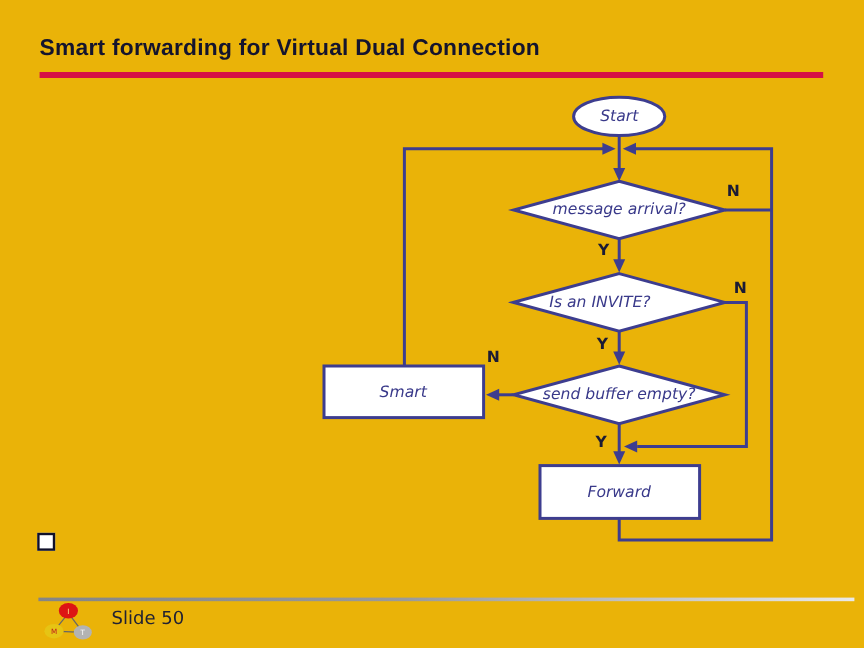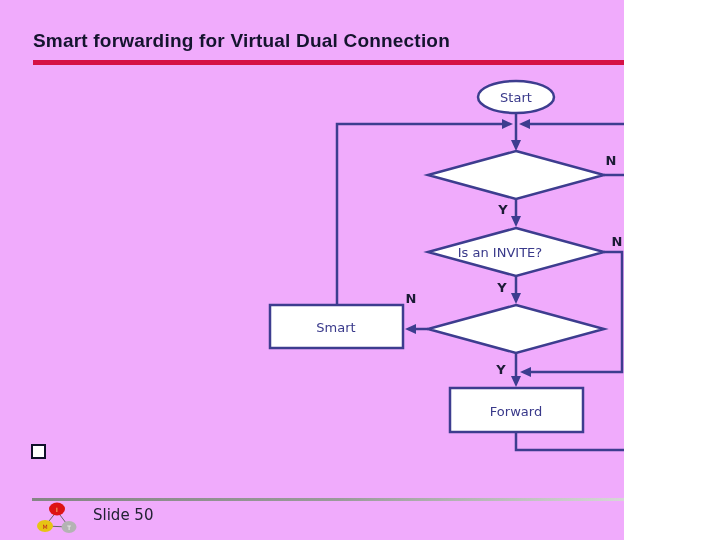--- a/index.html
+++ b/index.html
@@ -1,36 +1,36 @@
 <!DOCTYPE html>
 <html><head>
 <meta charset="utf-8">
 <style>
   html,body{margin:0;padding:0;background:#fff;}
   .slide{
     position:relative;
-    width:624px;height:540px;
-    background:#f0abfc;
+    width:720px;height:540px;
+    background:#eab308;
     overflow:hidden;
     font-family:"Liberation Sans", sans-serif;
   }
   .slide-title{
     position:absolute;left:33px;top:30px;width:660px;
     font-size:19px;font-weight:700;color:#14142e;
     letter-spacing:0.2px;
   }
   .title-rule{
     position:absolute;left:33px;top:60px;width:653px;height:5px;
     background:#d61145;
   }
   .fc-svg{position:absolute;left:0;top:0;width:720px;height:540px;}
   .fc-label{
     position:absolute;transform:translate(-50%,-50%);
     font-family:"DejaVu Sans", sans-serif;
-    font-size:13px;color:#39398a;white-space:nowrap;text-align:right;
+    font-size:13px;color:#39398a;white-space:nowrap;text-align:right;font-style:italic;
   }
   .yn{
     position:absolute;transform:translate(-50%,-50%);
     font-family:"DejaVu Sans", sans-serif;
     font-size:13px;font-weight:700;color:#1b1b35;white-space:nowrap;
   }
   .bullet-row{
     position:absolute;left:31px;display:flex;align-items:flex-start;
   }
   .bullet-square{
@@ -86,21 +86,23 @@
 
     <ellipse cx="516" cy="97" rx="38" ry="16" fill="#fff"></ellipse>
     <path fill="#fff" d="M516,151 L604,175 L516,199 L428,175 Z"></path>
     <path fill="#fff" d="M516,228 L604,252 L516,276 L428,252 Z"></path>
     <path fill="#fff" d="M516,305 L604,329 L516,353 L428,329 Z"></path>
     <rect fill="#fff" x="270" y="305" width="133" height="43"></rect>
     <rect fill="#fff" x="450" y="388" width="133" height="44"></rect>
   </svg>
 
   <div class="fc-label" style="left:516px;top:97px">Start</div>
+  <div class="fc-label" style="left:516px;top:175px">message arrival?</div>
   <div class="fc-label" style="left:500px;top:252px">Is an INVITE?</div>
+  <div class="fc-label" style="left:516px;top:329px">send buffer empty?</div>
   <div class="fc-label" style="left:336px;top:327px">Smart</div>
   <div class="fc-label" style="left:516px;top:411px">Forward</div>
 
   <div class="yn" style="left:611px;top:160px">N</div>
   <div class="yn" style="left:617px;top:241px">N</div>
   <div class="yn" style="left:411px;top:298px">N</div>
   <div class="yn" style="left:503px;top:209px">Y</div>
   <div class="yn" style="left:502px;top:287px">Y</div>
   <div class="yn" style="left:501px;top:369px">Y</div>
 

